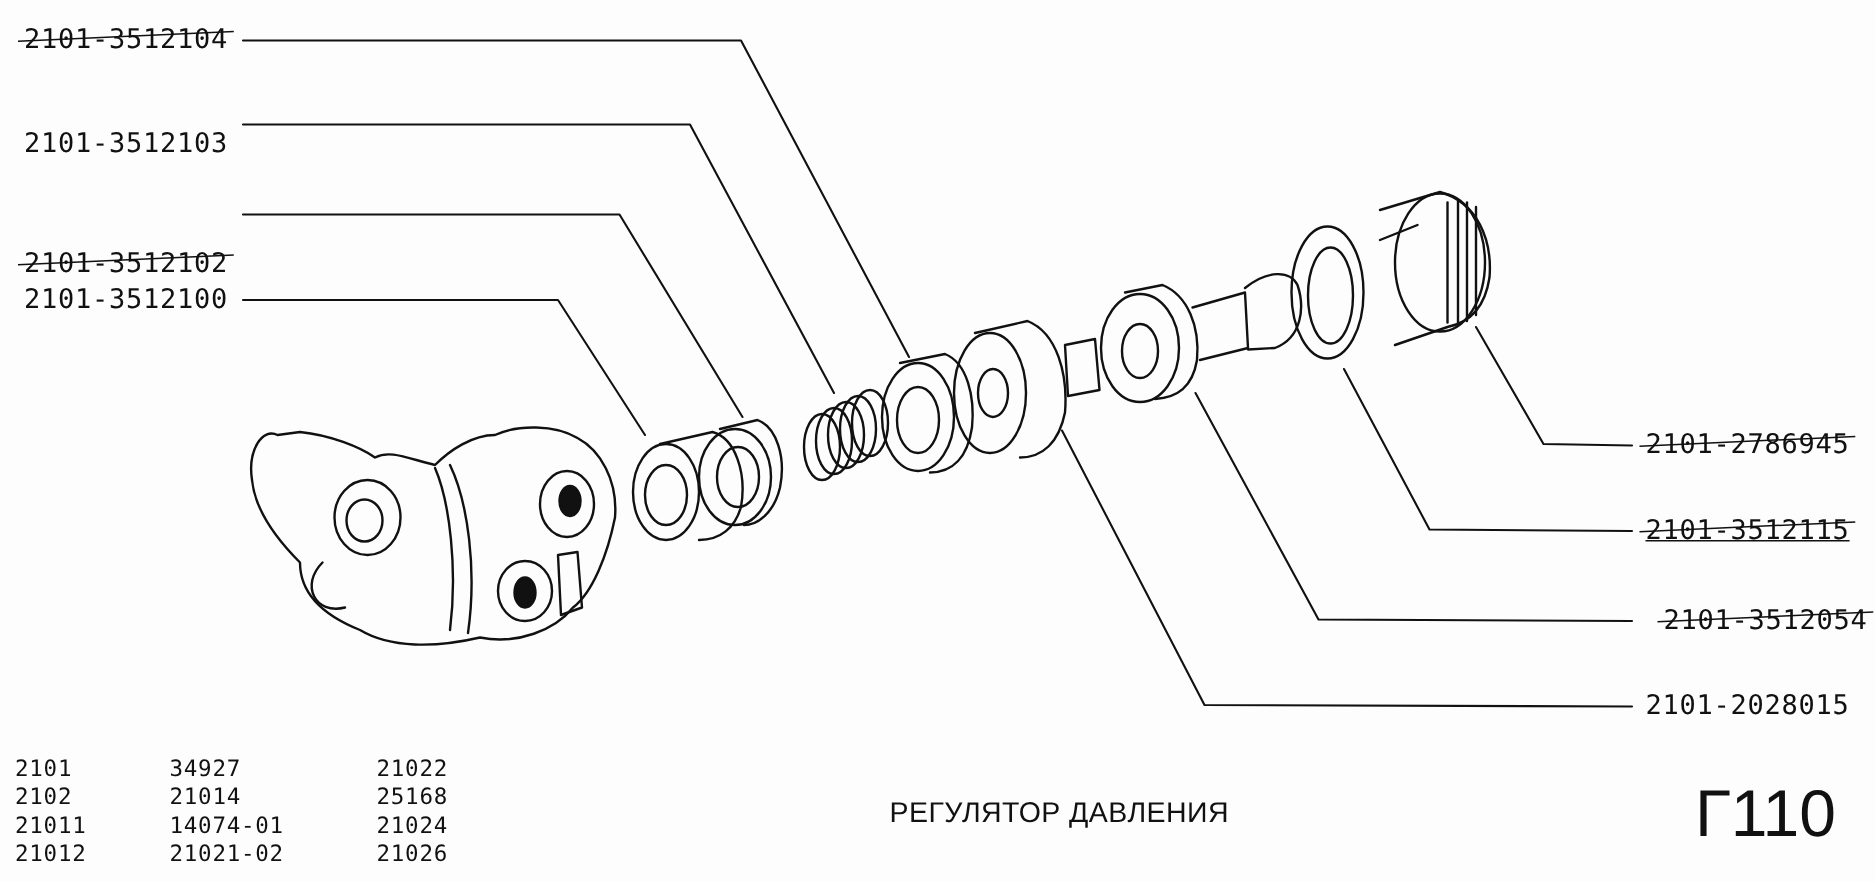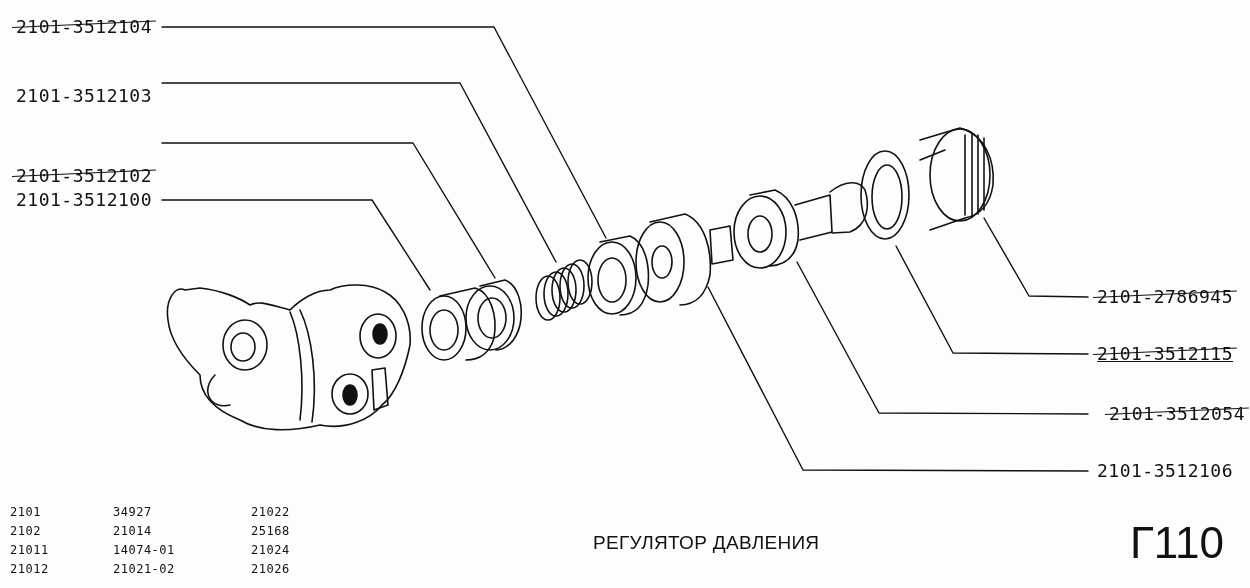--- a/index.html
+++ b/index.html
@@ -5,21 +5,21 @@
     html, body { margin: 0; padding: 0; background: #fdfdfd; }
     body { width: 1250px; height: 588px; position: relative; overflow: hidden;
            font-family: "DejaVu Sans Mono", monospace; color: #111; }
     .part-label { position: absolute; font-family: "DejaVu Sans Mono", "Liberation Mono", monospace;
                   font-size: 18px; letter-spacing: 0.5px; line-height: 18px; white-space: nowrap; }
     .part-label.struck::after { content: ""; position: absolute; left: -4px; right: -4px; top: 9px;
                   border-top: 1.5px solid #111; transform: rotate(-2.6deg); transform-origin: left center; }
     svg#drawing { position: absolute; left: 0; top: 0; }
     .models { position: absolute; left: 10px; top: 503px; display: grid;
               grid-template-columns: 103px 138px 90px; row-gap: 0; }
-    .models span { font-family: "DejaVu Sans Mono", monospace; font-size: 12px; line-height: 19px; letter-spacing: 0.5px; }
+    .models span { font-family: "DejaVu Sans Mono", monospace; font-size: 15px; line-height: 19px; letter-spacing: 0.5px; }
     .title { position: absolute; left: 593px; top: 532px; font-family: "Liberation Sans", sans-serif;
              font-weight: normal; font-size: 19px; letter-spacing: 0.3px; }
     .sheet { position: absolute; left: 1130px; top: 518px; font-family: "Liberation Sans", sans-serif;
              font-size: 44px; line-height: 50px; }
   </style>
 </head>
 <body>
 
 <svg id="drawing" width="1250" height="588" viewBox="0 0 1250 588" fill="none" stroke="#111" stroke-width="1.6" stroke-linejoin="round" stroke-linecap="round">
 
@@ -106,21 +106,21 @@
 </svg>
 
 <div class="part-label struck" style="left:16px; top:18px;">2101-3512104</div>
 <div class="part-label" style="left:16px; top:58px;margin-top:29px;">2101-3512103</div>
 <div class="part-label struck" style="left:16px; top:134px;margin-top:33px;">2101-3512102</div>
 <div class="part-label" style="left:16px; top:191px;">2101-3512100</div>
 
 <div class="part-label struck" style="left:1097px; top:288px;">2101-2786945</div>
 <div class="part-label struck" style="left:1097px; top:345px;text-decoration:underline;">2101-3512115</div>
 <div class="part-label struck" style="left:1097px; top:405px;margin-left:12px;">2101-3512054</div>
-<div class="part-label" style="left:1097px; top:462px;">2101-3512106</div>
+<div class="part-label" style="left:1097px; top:462px;">2101-2028015</div>
 
 <div class="models">
   <span>2101</span>
   <span>34927</span>
   <span>21022</span>
   <span>2102</span>
   <span>21014</span>
   <span>25168</span>
   <span>21011</span>
   <span>14074-01</span>

